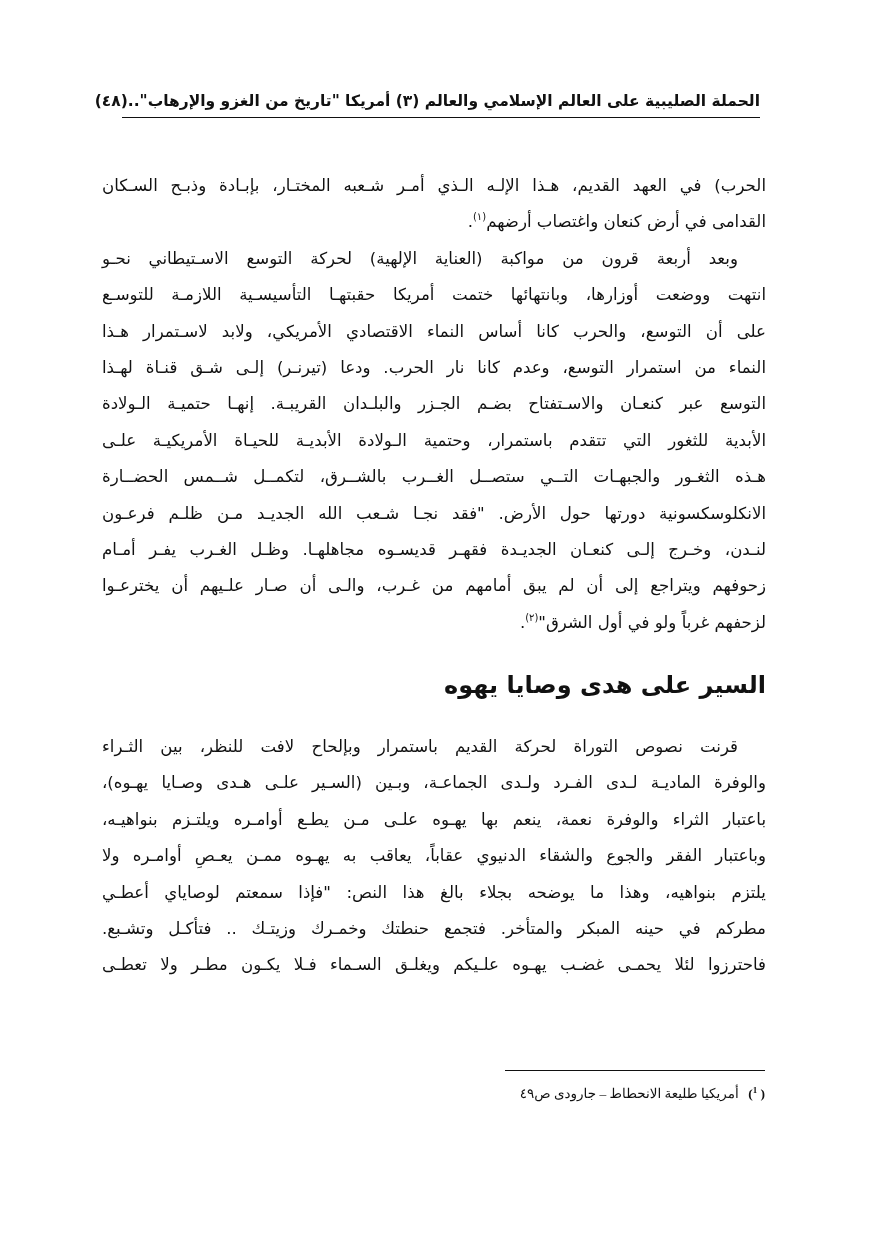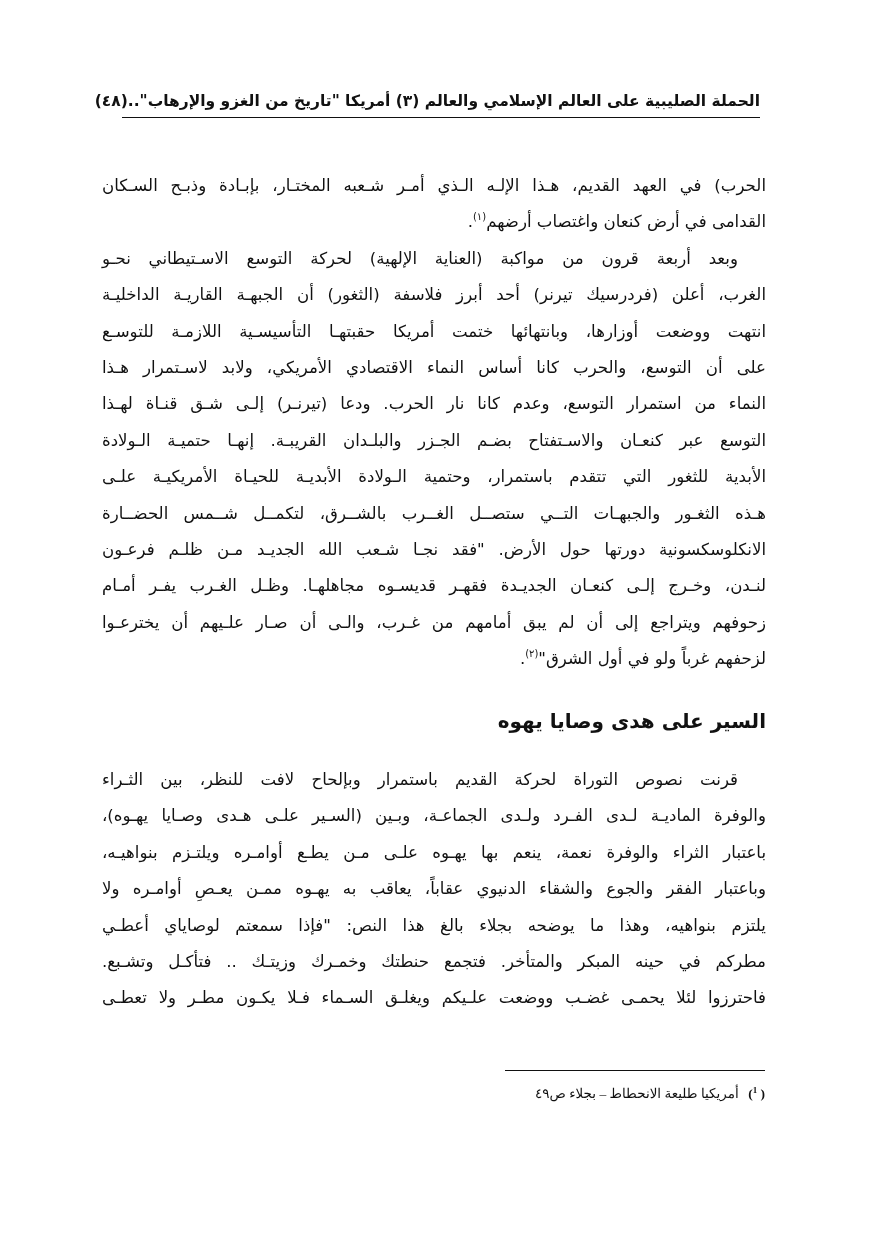--- a/index.html
+++ b/index.html
@@ -69,21 +69,21 @@
       padding-right: 28px;
     }
     .fn-ref {
       font-size: 10px;
       vertical-align: super;
       line-height: 0;
     }
     .section-heading {
       display: block;
       font-weight: bold;
-      font-size: 20px;
+      font-size: 24px;
       height: 48px;
       line-height: 48px;
       margin-top: 20px;
       text-align: right;
     }
     .footnote-rule {
       position: absolute;
       left: 505px;
       width: 260px;
       top: 1070px;
@@ -125,21 +125,20 @@
 
   <div class="body-text">
 
     <div>
       <span class="line">الحرب) في العهد القديم، هـذا الإلـه الـذي أمـر شـعبه المختـار، بإبـادة وذبـح السـكان</span>
       <span class="line last"><span>القدامى في أرض كنعان واغتصاب أرضهم</span><span class="fn-ref">(١)</span><span>.</span></span>
     </div>
 
     <div>
       <span class="line indent">وبعد أربعة قرون من مواكبة (العناية الإلهية) لحركة التوسع الاسـتيطاني نحـو</span>
-      <span class="line">الغرب، أعلن (فردرسيك تيرنر) أحد أبرز فلاسفة (الثغور) أن الجبهـة القاريـة الداخليـة</span>
       <span class="line">انتهت ووضعت أوزارها، وبانتهائها ختمت أمريكا حقبتهـا التأسيسـية اللازمـة للتوسـع</span>
       <span class="line">على أن التوسع، والحرب كانا أساس النماء الاقتصادي الأمريكي، ولابد لاسـتمرار هـذا</span>
       <span class="line">النماء من استمرار التوسع، وعدم كانا نار الحرب. ودعا (تيرنـر) إلـى شـق قنـاة لهـذا</span>
       <span class="line">التوسع عبر كنعـان والاسـتفتاح بضـم الجـزر والبلـدان القريبـة. إنهـا حتميـة الـولادة</span>
       <span class="line">الأبدية للثغور التي تتقدم باستمرار، وحتمية الـولادة الأبديـة للحيـاة الأمريكيـة علـى</span>
       <span class="line">هـذه الثغـور والجبهـات التــي ستصــل الغــرب بالشــرق، لتكمــل شــمس الحضــارة</span>
       <span class="line">الانكلوسكسونية دورتها حول الأرض. "فقد نجـا شـعب الله الجديـد مـن ظلـم فرعـون</span>
       <span class="line">لنـدن، وخـرج إلـى كنعـان الجديـدة فقهـر قديسـوه مجاهلهـا. وظـل الغـرب يفـر أمـام</span>
       <span class="line">زحوفهم ويتراجع إلى أن لم يبق أمامهم من غـرب، والـى أن صـار علـيهم أن يخترعـوا</span>
       <span class="line last"><span>لزحفهم غرباً ولو في أول الشرق"</span><span class="fn-ref">(٢)</span><span>.</span></span>
@@ -147,26 +146,26 @@
 
     <h2 class="section-heading">السير على هدى وصايا يهوه</h2>
 
     <div>
       <span class="line indent">قرنت نصوص التوراة لحركة القديم باستمرار وبإلحاح لافت للنظر، بين الثـراء</span>
       <span class="line">والوفرة الماديـة لـدى الفـرد ولـدى الجماعـة، وبـين (السـير علـى هـدى وصـايا يهـوه)،</span>
       <span class="line">باعتبار الثراء والوفرة نعمة، ينعم بها يهـوه علـى مـن يطـع أوامـره ويلتـزم بنواهيـه،</span>
       <span class="line">وباعتبار الفقر والجوع والشقاء الدنيوي عقاباً، يعاقب به يهـوه ممـن يعـصِ أوامـره ولا</span>
       <span class="line">يلتزم بنواهيه، وهذا ما يوضحه بجلاء بالغ هذا النص: "فإذا سمعتم لوصاياي أعطـي</span>
       <span class="line">مطركم في حينه المبكر والمتأخر. فتجمع حنطتك وخمـرك وزيتـك .. فتأكـل وتشـبع.</span>
-      <span class="line">فاحترزوا لئلا يحمـى غضـب ووضعت علـيكم ويغلـق السـماء فـلا يكـون مطـر ولا تعطـى</span>
+      <span class="line">فاحترزوا لئلا يحمـى غضـب يهـوه علـيكم ويغلـق السـماء فـلا يكـون مطـر ولا تعطـى</span>
     </div>
   </div>
 
   <div class="footnote-rule"></div>
 
   <div class="footnotes">
     <span class="footnote">
       <span class="fn-mark">( <sup>1</sup>)</span>
-      <span>أمريكيا طليعة الانحطاط – بجلاء ص٤٩</span>
+      <span>أمريكيا طليعة الانحطاط – جارودى ص٤٩</span>
     </span>
   </div>
 
 </div>
 
 </body></html>

